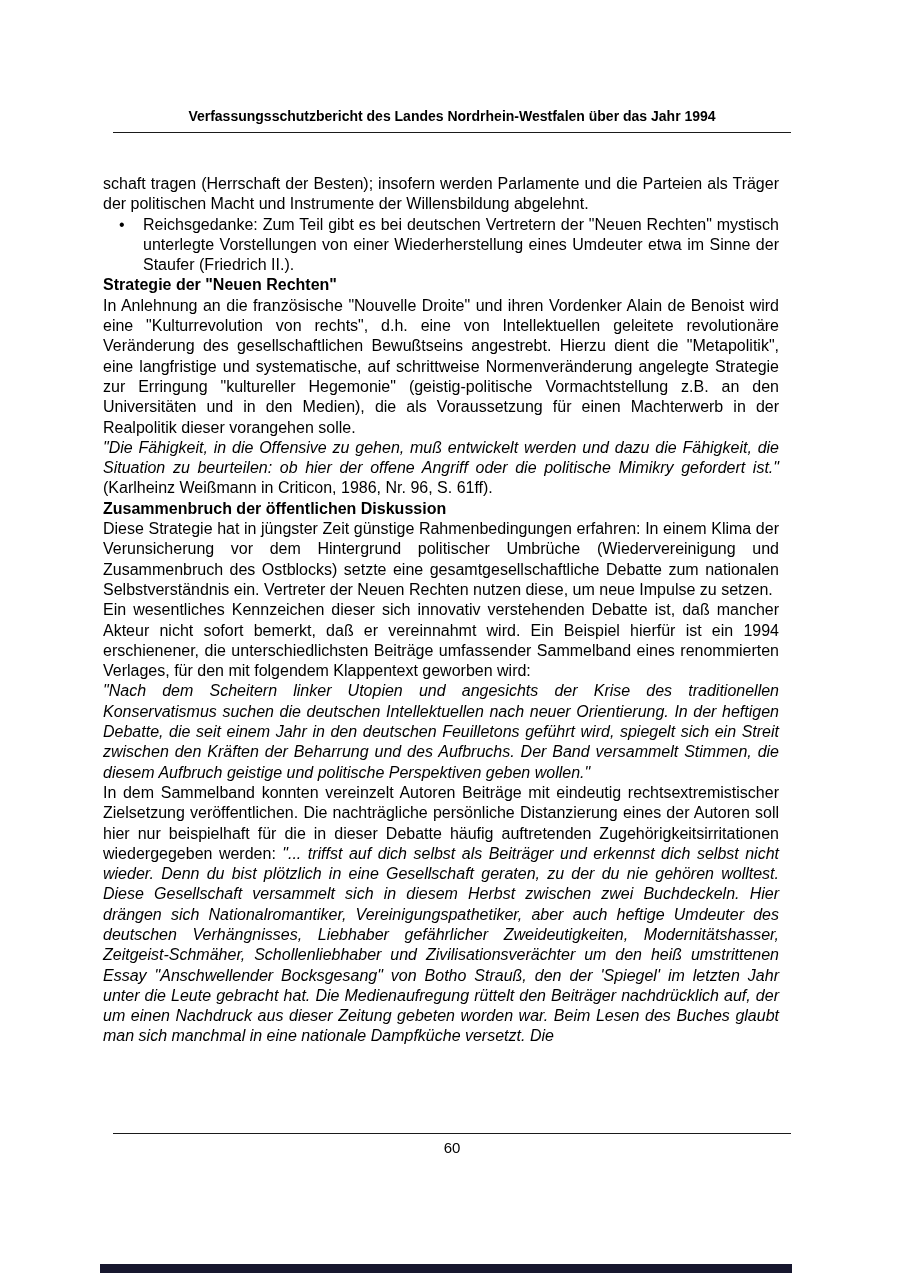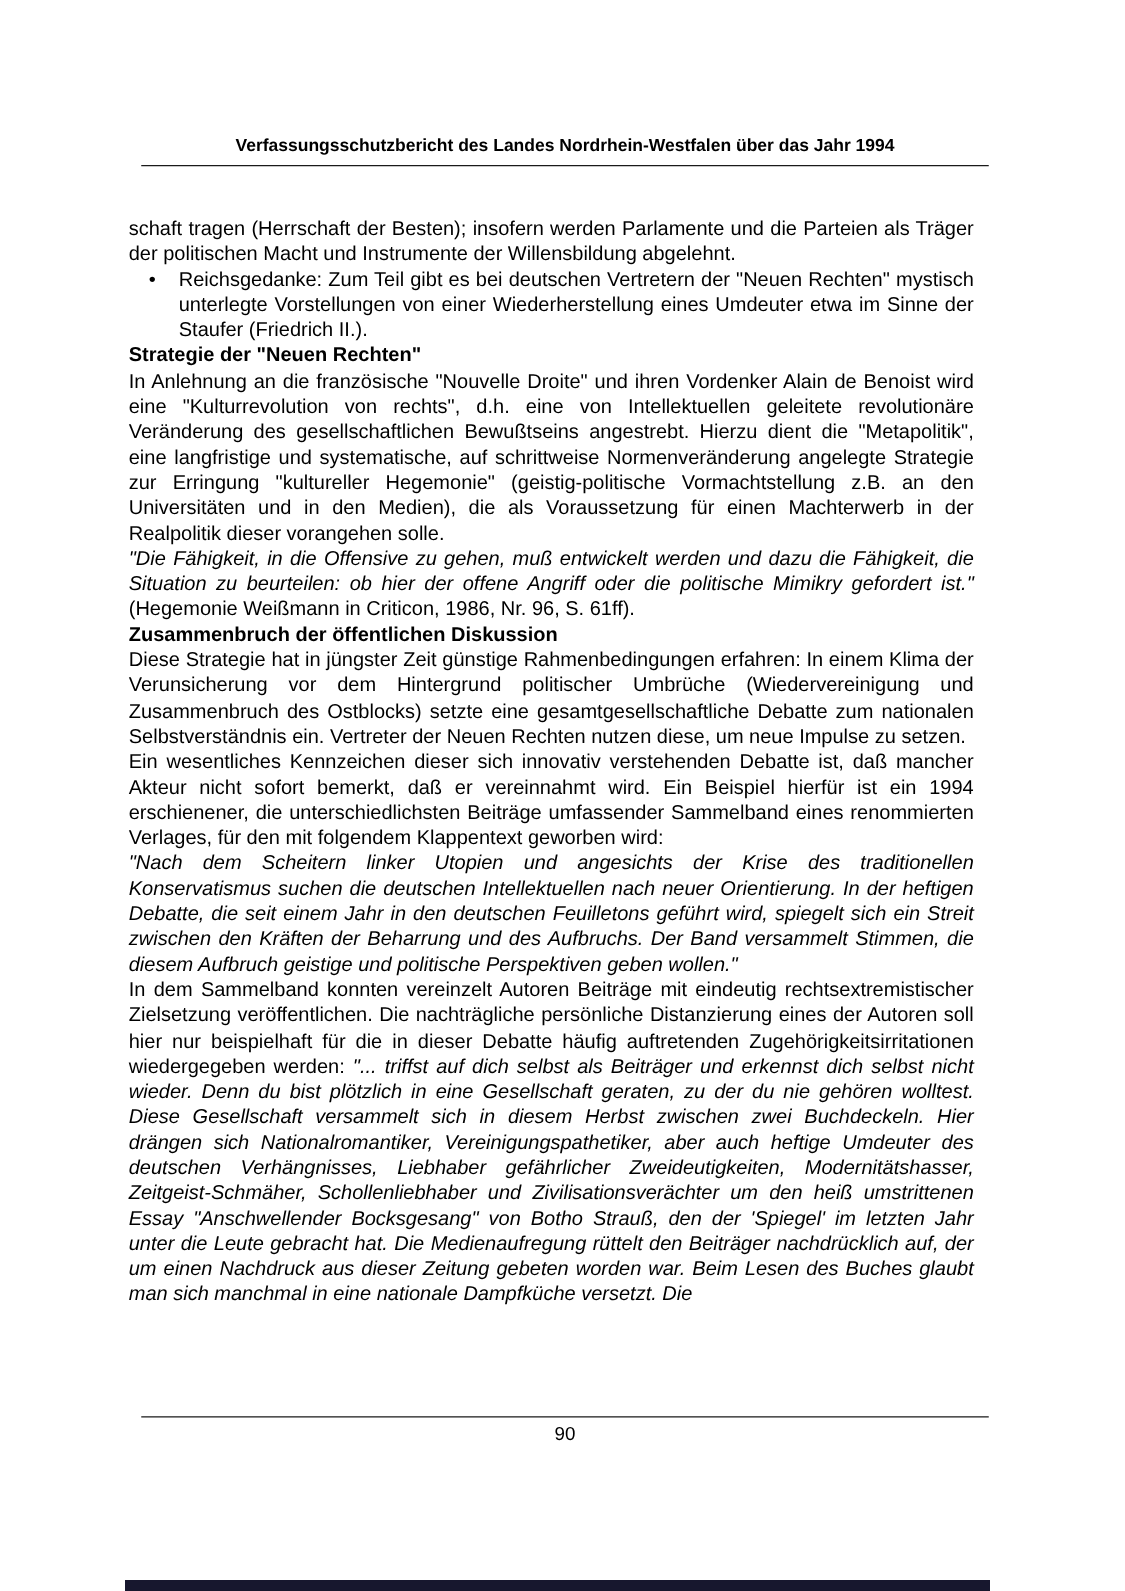--- a/index.html
+++ b/index.html
@@ -111,33 +111,33 @@
 
     <div class="bullet-item">
       <span class="bullet-marker">•</span>
       <span>Reichsgedanke: Zum Teil gibt es bei deutschen Vertretern der "Neuen Rechten" mystisch unterlegte Vorstellungen von einer Wiederherstellung eines Umdeuter etwa im Sinne der Staufer (Friedrich II.).</span>
     </div>
 
     <h3>Strategie der "Neuen Rechten"</h3>
 
     <p>In Anlehnung an die französische "Nouvelle Droite" und ihren Vordenker Alain de Benoist wird eine "Kulturrevolution von rechts", d.h. eine von Intellektuellen geleitete revolutionäre Veränderung des gesellschaftlichen Bewußtseins angestrebt. Hierzu dient die "Metapolitik", eine langfristige und systematische, auf schrittweise Normenveränderung angelegte Strategie zur Erringung "kultureller Hegemonie" (geistig-politische Vormachtstellung z.B. an den Universitäten und in den Medien), die als Voraussetzung für einen Machterwerb in der Realpolitik dieser vorangehen solle.</p>
 
-    <p><span class="quote">"Die Fähigkeit, in die Offensive zu gehen, muß entwickelt werden und dazu die Fähigkeit, die Situation zu beurteilen: ob hier der offene Angriff oder die politische Mimikry gefordert ist."</span><span class="quote-source"> (Hegemonie Weißmann in Criticon, 1986, Nr. 96, S. 61ff).</span></p>
+    <p><span class="quote">"Die Fähigkeit, in die Offensive zu gehen, muß entwickelt werden und dazu die Fähigkeit, die Situation zu beurteilen: ob hier der offene Angriff oder die politische Mimikry gefordert ist."</span><span class="quote-source"> (Karlheinz Weißmann in Criticon, 1986, Nr. 96, S. 61ff).</span></p>
 
     <h3>Zusammenbruch der öffentlichen Diskussion</h3>
 
     <p>Diese Strategie hat in jüngster Zeit günstige Rahmenbedingungen erfahren: In einem Klima der Verunsicherung vor dem Hintergrund politischer Umbrüche (Wiedervereinigung und Zusammenbruch des Ostblocks) setzte eine gesamtgesellschaftliche Debatte zum nationalen Selbstverständnis ein. Vertreter der Neuen Rechten nutzen diese, um neue Impulse zu setzen.</p>
 
     <p>Ein wesentliches Kennzeichen dieser sich innovativ verstehenden Debatte ist, daß mancher Akteur nicht sofort bemerkt, daß er vereinnahmt wird. Ein Beispiel hierfür ist ein 1994 erschienener, die unterschiedlichsten Beiträge umfassender Sammelband eines renommierten Verlages, für den mit folgendem Klappentext geworben wird:</p>
 
     <p class="quote">"Nach dem Scheitern linker Utopien und angesichts der Krise des traditionellen Konservatismus suchen die deutschen Intellektuellen nach neuer Orientierung. In der heftigen Debatte, die seit einem Jahr in den deutschen Feuilletons geführt wird, spiegelt sich ein Streit zwischen den Kräften der Beharrung und des Aufbruchs. Der Band versammelt Stimmen, die diesem Aufbruch geistige und politische Perspektiven geben wollen."</p>
 
     <p><span>In dem Sammelband konnten vereinzelt Autoren Beiträge mit eindeutig rechtsextremistischer Zielsetzung veröffentlichen. Die nachträgliche persönliche Distanzierung eines der Autoren soll hier nur beispielhaft für die in dieser Debatte häufig auftretenden Zugehörigkeitsirritationen wiedergegeben werden: </span><span class="quote">"... triffst auf dich selbst als Beiträger und erkennst dich selbst nicht wieder. Denn du bist plötzlich in eine Gesellschaft geraten, zu der du nie gehören wolltest. Diese Gesellschaft versammelt sich in diesem Herbst zwischen zwei Buchdeckeln. Hier drängen sich Nationalromantiker, Vereinigungspathetiker, aber auch heftige Umdeuter des deutschen Verhängnisses, Liebhaber gefährlicher Zweideutigkeiten, Modernitätshasser, Zeitgeist-Schmäher, Schollenliebhaber und Zivilisationsverächter um den heiß umstrittenen Essay "Anschwellender Bocksgesang" von Botho Strauß, den der 'Spiegel' im letzten Jahr unter die Leute gebracht hat. Die Medienaufregung rüttelt den Beiträger nachdrücklich auf, der um einen Nachdruck aus dieser Zeitung gebeten worden war. Beim Lesen des Buches glaubt man sich manchmal in eine nationale Dampfküche versetzt. Die</span></p>
 
   </div>
 
   <div class="footer-rule"></div>
 
-  <div class="page-number">90</div>
+  <div class="page-number">60</div>
 
   <div class="bottom-bar"></div>
 
 </div>
 
 </body></html>

